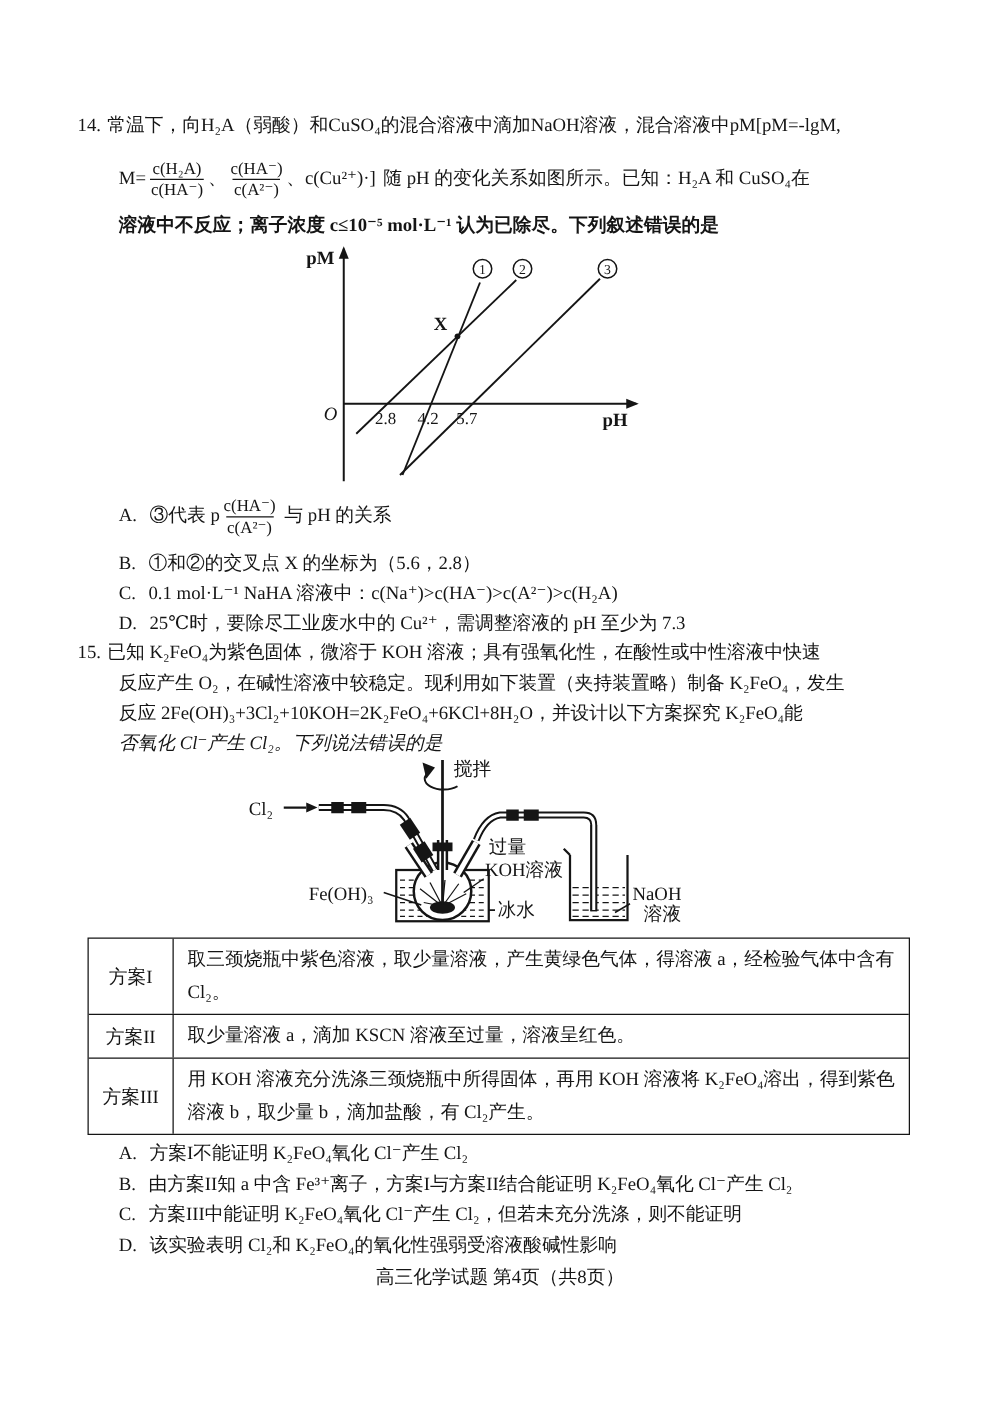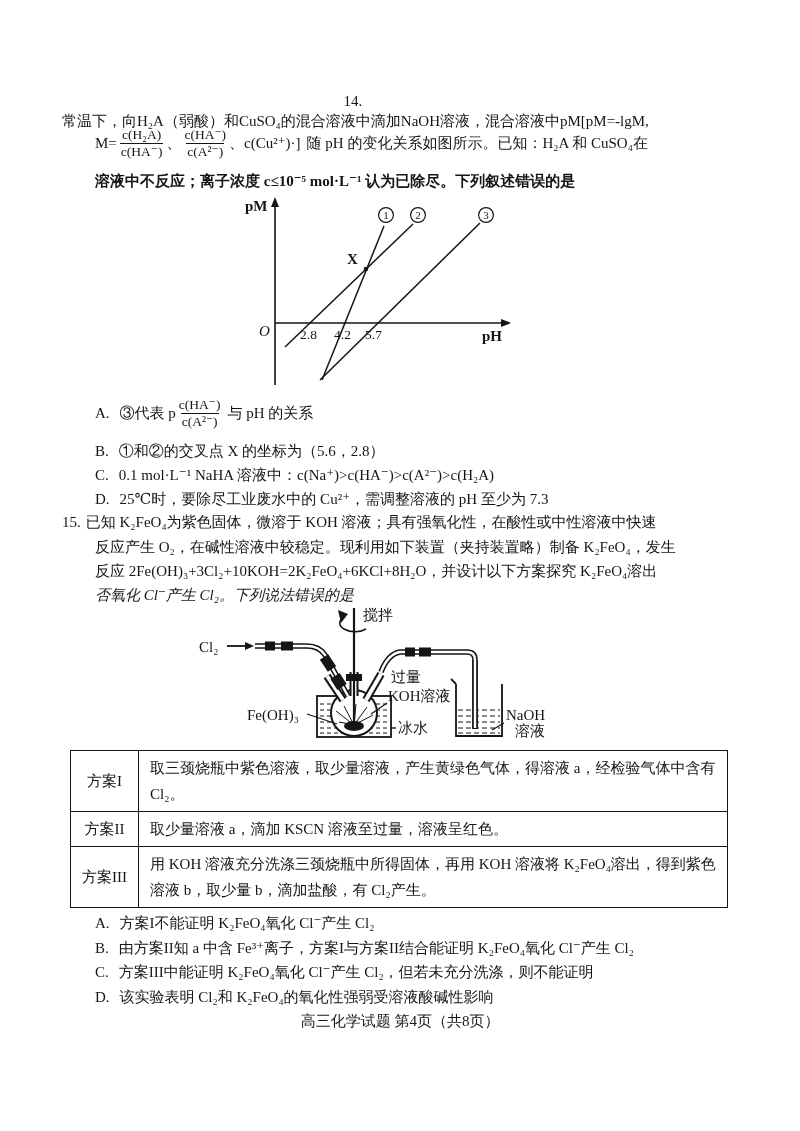--- a/index.html
+++ b/index.html
@@ -21,21 +21,21 @@
   .pcell-l{border-right:1.4px solid #151515;display:flex;align-items:center;justify-content:center;}
   .pcell-r{padding:4px 11px;line-height:26px;}
   .r1{min-height:60px;}.r2{min-height:34px;}.r3{min-height:56px;}
   .footer{position:absolute;top:1012px;left:0;width:800px;text-align:center;font-size:15px;}
 </style>
 </head>
 <body>
 
 <div class="page">
 
-  <div class="tline flexline" style="left:62px;top:91px;flex-direction:column;">
+  <div class="tline flexline" style="left:62px;top:91px;">
     <span class="qnum">14.</span>
     <span>常温下，向H₂A（弱酸）和CuSO₄的混合溶液中滴加NaOH溶液，混合溶液中pM[pM=-lgM,</span>
   </div>
 
   <div class="tline flexline" style="left:95px;top:121px;height:44px;">
     <span>M=</span>
     <span class="frac">
       <span class="fnum">c(H₂A)</span>
       <span class="fden">c(HA⁻)</span>
     </span>
@@ -101,21 +101,21 @@
   <div class="tline flexline" style="left:95px;top:489px;">
     <span class="opt-label">D.</span>
     <span>25℃时，要除尽工业废水中的 Cu²⁺，需调整溶液的 pH 至少为 7.3</span>
   </div>
 
   <div class="tline flexline" style="left:62px;top:512px;">
     <span class="qnum">15.</span>
     <span>已知 K₂FeO₄为紫色固体，微溶于 KOH 溶液；具有强氧化性，在酸性或中性溶液中快速</span>
   </div>
   <div class="tline" style="left:95px;top:537px;">反应产生 O₂，在碱性溶液中较稳定。现利用如下装置（夹持装置略）制备 K₂FeO₄，发生</div>
-  <div class="tline" style="left:95px;top:561px;">反应 2Fe(OH)₃+3Cl₂+10KOH=2K₂FeO₄+6KCl+8H₂O，并设计以下方案探究 K₂FeO₄溶出</div>
+  <div class="tline" style="left:95px;top:561px;">反应 2Fe(OH)₃+3Cl₂+10KOH=2K₂FeO₄+6KCl+8H₂O，并设计以下方案探究 K₂FeO₄能</div>
   <div class="tline" style="left:95px;top:585px;font-style:italic;">否氧化 Cl⁻产生 Cl₂。下列说法错误的是</div>
 
   <svg class="appar" width="380" height="148" viewBox="0 0 380 148">
 
     <rect x="132" y="94" width="74" height="41" fill="#fff" stroke="#151515" stroke-width="1.8"></rect>
     <g stroke="#151515" stroke-width="1" stroke-dasharray="4 3">
       <line x1="135" y1="102" x2="203" y2="102"></line>
         <line x1="135" y1="108" x2="203" y2="108"></line>
       <line x1="135" y1="114" x2="203" y2="114"></line>
         <line x1="135" y1="120" x2="203" y2="120"></line>

